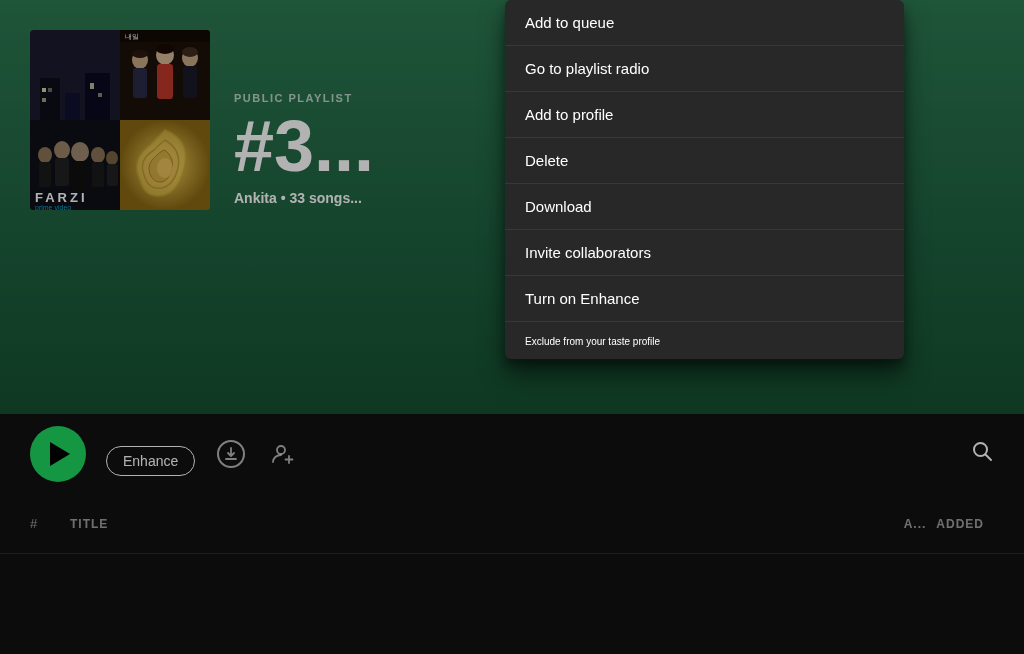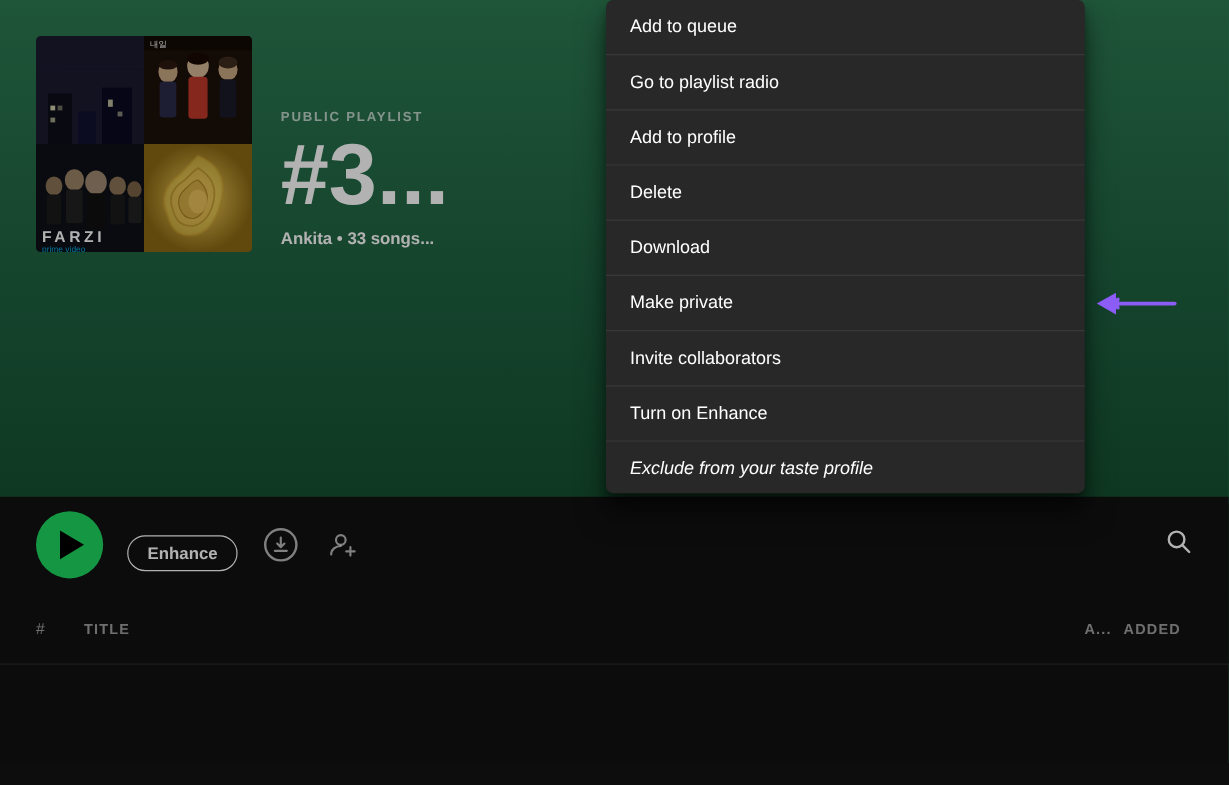--- a/index.html
+++ b/index.html
@@ -162,21 +162,21 @@
       border-left: 20px solid #000;
       margin-left: 4px;
     }
 
     .enhance-btn {
       border: 1.5px solid white;
       border-radius: 20px;
       padding: 6px 16px;
       color: white;
       font-size: 14px;
-      font-weight: 700;
+      font-weight: 400;
       cursor: pointer;
       background: transparent;
       white-space: nowrap;
       margin-top: 13px;
     }
 
     .icon-btn {
       width: 32px;
       height: 32px;
       display: flex;
@@ -296,25 +296,24 @@
       font-size: 15px;
       font-weight: 500;
       cursor: pointer;
       border-bottom: 1px solid rgba(255,255,255,0.08);
     }
 
     
     .menu-item-bottom {
       padding: 14px 20px 8px;
       color: white;
-      font-size: 15px;
+      font-size: 10px;
       font-weight: 500;
       cursor: pointer;
       border-top: 1px solid rgba(255,255,255,0.08);
-      font-style: italic;
     }
   </style>
 </head>
 <body>
 
 <div class="bg-main"></div>
 <div class="bg-bottom"></div>
 
 <div class="playlist-header">
 
@@ -486,30 +485,20 @@
 
 
   <div class="menu-item">
     <span>Delete</span>
   </div>
 
   <div class="menu-item">
     <span>Download</span>
   </div>
 
-  <div class="menu-item" style="position:relative;">
-    <span>Make private</span>
-
-    <svg class="arrow-indicator" width="90" height="44" viewBox="0 0 90 44" xmlns="http://www.w3.org/2000/svg">
-      <path d="M85 22 Q60 22 30 22" stroke="#8b5cf6" stroke-width="3" fill="none" stroke-linecap="round"></path>
-      <path d="M30 22 Q42 12 38 22 Q42 32 30 22Z" fill="#8b5cf6"></path>
-
-      <polygon points="20,22 36,13 36,31" fill="#8b5cf6"></polygon>
-    </svg>
-  </div>
 
   <div class="menu-item">
     <span>Invite collaborators</span>
   </div>
 
   <div class="menu-item">
     <span>Turn on Enhance</span>
   </div>
 
   <div class="menu-item-bottom">

